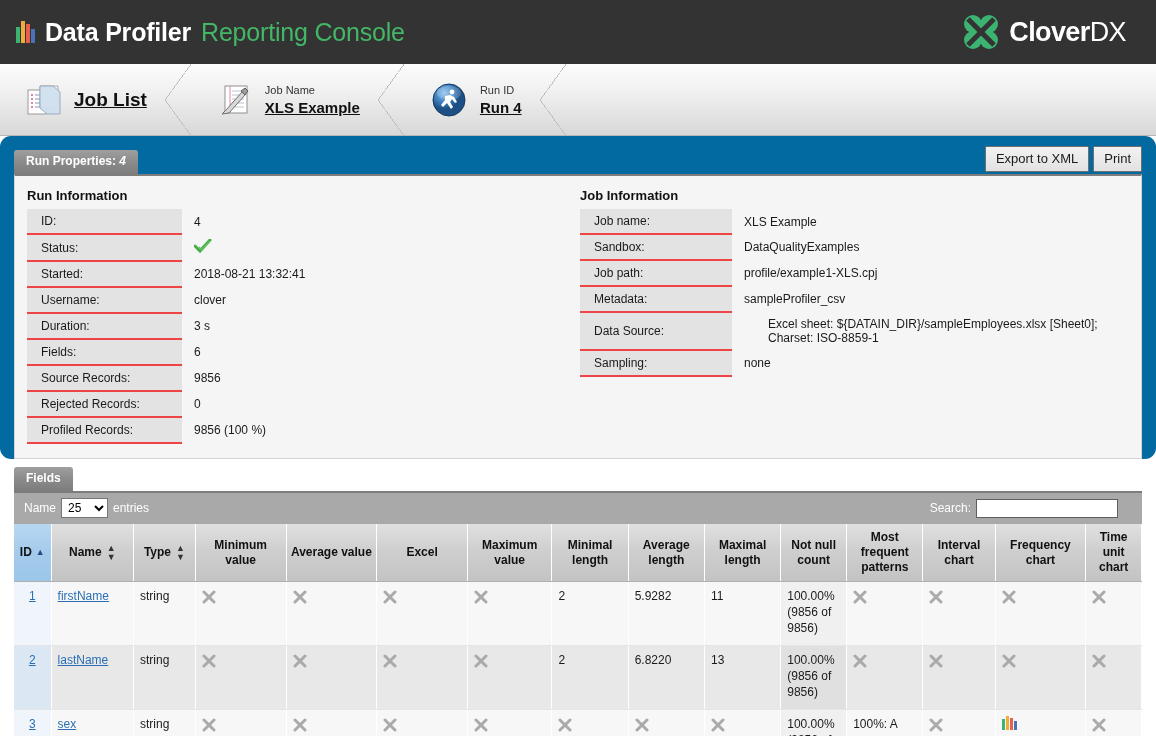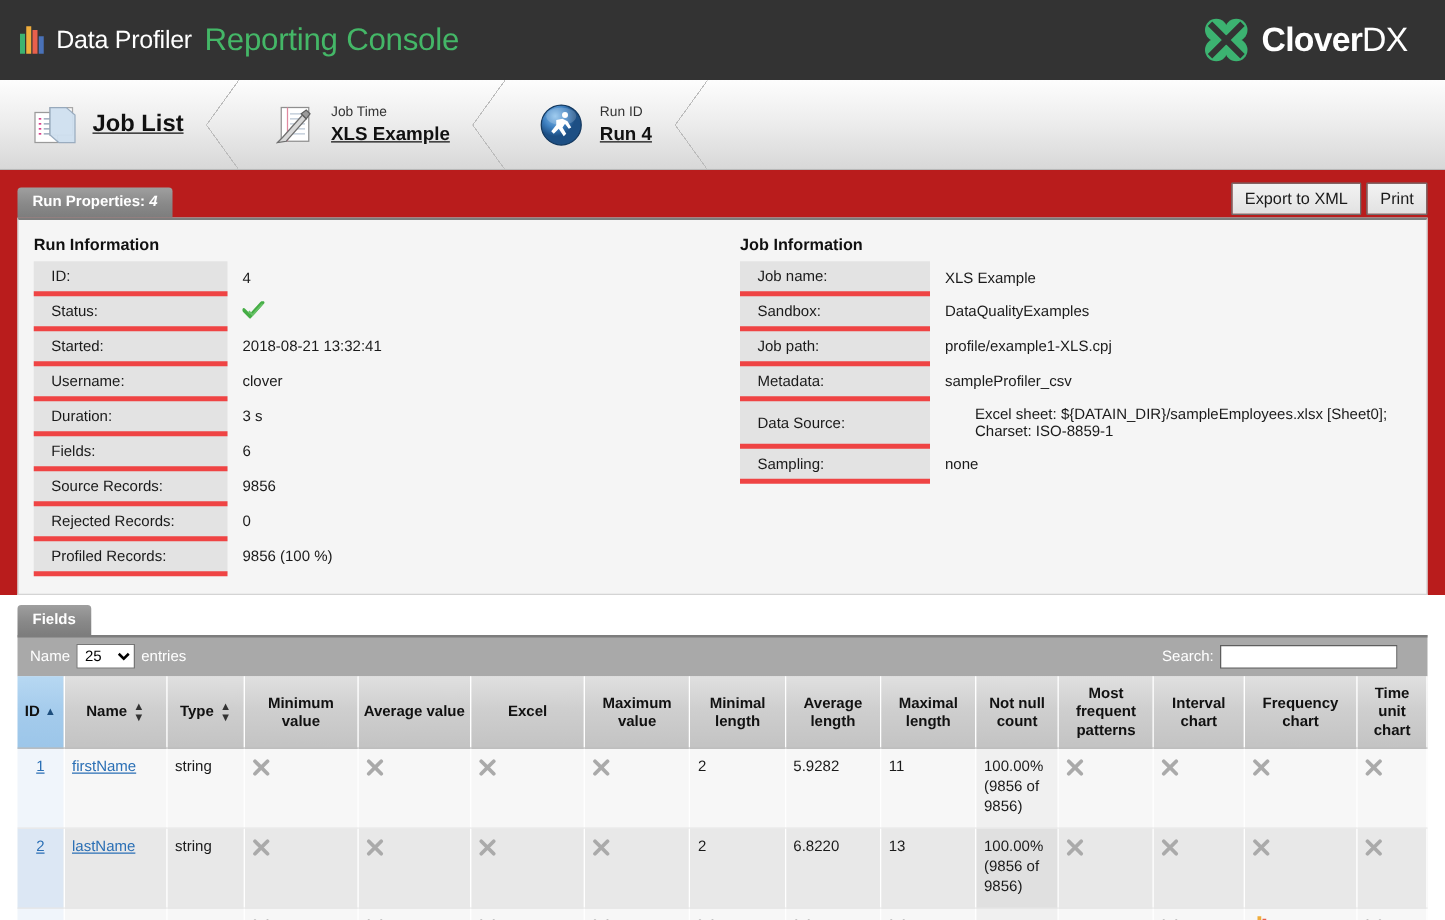--- a/index.html
+++ b/index.html
@@ -26,21 +26,21 @@
   .brand { display: flex; align-items: center; gap: 10px; }
   .brand-bars {
     display: flex; align-items: flex-end; gap: 1px; height: 22px;
   }
   .brand-bars i { display:block; width: 4px; border-radius: 0; }
   .bb1 { height: 16px; background: #3cb371; }
   .bb2 { height: 22px; background: #f0ad3c; }
   .bb3 { height: 19px; background: #e8604c; }
   .bb4 { height: 14px; background: #4a72b8; }
   .brand-title {
-    font-size: 20px; font-weight: normal; color: #ffffff; letter-spacing: -0.2px;
+    font-size: 25px; font-weight: bold; color: #ffffff; letter-spacing: -0.2px;
   }
   .brand-sub {
     font-size: 25px; font-weight: normal; color: #44b767; letter-spacing: -0.2px;
   }
   .cloverlogo { display:flex; align-items:center; gap: 9px; padding-right: 14px;}
   .clover-mark { width: 38px; height: 38px; position: relative; }
   .clover-text { font-size: 27px; letter-spacing: -0.6px; }
   .clover-text b { color:#fff; font-weight: bold; }
   .clover-text span {
     color: #fff; font-weight: 300;
@@ -96,21 +96,21 @@
     text-decoration: underline; cursor: pointer;
   }
   .crumb-texts { display: flex; flex-direction: column; justify-content: center; }
 
   
   .ico-folder { width: 36px; height: 34px; position: relative; flex: none; }
   .ico-pencil { width: 36px; height: 34px; position: relative; flex: none; }
   .ico-run { width: 38px; height: 38px; position: relative; flex: none; }
 
   
-  .panel-wrap { padding: 10px 14px 0 14px; background: #b91c1c; }
+  .panel-wrap { padding: 10px 14px 0 14px; background: #0369a1; border-radius: 11px; }
 
   .tabstrip { display: flex; align-items: flex-end; position: relative; }
   .tab {
     display: inline-block;
     padding: 4px 12px 5px 12px;
     background: linear-gradient(to bottom, #9f9f9f 0%, #898989 55%, #7d7d7d 100%);
     color: #ffffff;
     font-weight: bold;
     font-size: 12px;
     border-radius: 3px 3px 0 0;
@@ -132,31 +132,31 @@
     border-radius: 1px;
     font-family: "Liberation Sans", sans-serif;
   }
 
   .props-panel {
     background: #f5f5f5;
     border: 1px solid #d4d4d4;
     border-top: 2px solid #7d7d7d;
     padding: 10px 12px 14px 12px;
     display: flex;
-    gap: 12px;
+    gap: 0;
   }
   .col-left { width: 553px; }
   .col-right { flex: 1; }
   .sec-title { font-size: 13px; font-weight: bold; margin: 2px 0 6px 0; color:#111; }
 
   table.info { border-collapse: collapse; width: 100%; }
   table.info td { font-size: 12px; padding: 5px 8px; color: #1a1a1a; vertical-align: middle; }
   table.info td.k {
     background: #e3e3e3;
-    border-bottom: 4px solid #ef4444;
+    border-bottom: 2px solid #ef4444;
     width: 155px;
     padding-left: 14px;
   }
   .col-right table.info td.k { width: 152px; }
   table.info td.v { padding-left: 12px; background: transparent; }
   .check {
     display:inline-block; width: 16px; height: 13px; position: relative;
   }
 
   
@@ -289,21 +289,21 @@
             <line x1="15" y1="12" x2="27" y2="12"></line>
           <line x1="15" y1="16" x2="27" y2="16"></line>
             <line x1="15" y1="20" x2="27" y2="20"></line>
           <line x1="15" y1="24" x2="27" y2="24"></line>
         </g>
         <path d="M5 31 L9 27 L25 9 L28 12 L12 30 Z" fill="#d8d8d8" stroke="#6f6f6f" stroke-width="1"></path>
         <path d="M24 8 L28 5 L31 8 L28 12 Z" fill="#9b9b9b" stroke="#5e5e5e"></path>
       </svg>
     </span>
     <span class="crumb-texts">
-      <span class="crumb-label">Job Time</span>
+      <span class="crumb-label">Job Name</span>
       <span class="crumb-value">XLS Example</span>
     </span>
   </div>
   <div class="crumb-sep"></div>
 
   <div class="crumb">
     <span class="ico-run">
       <svg width="38" height="38" viewBox="0 0 38 38">
         <defs>
           <radialGradient id="rg" cx="35%" cy="28%">

